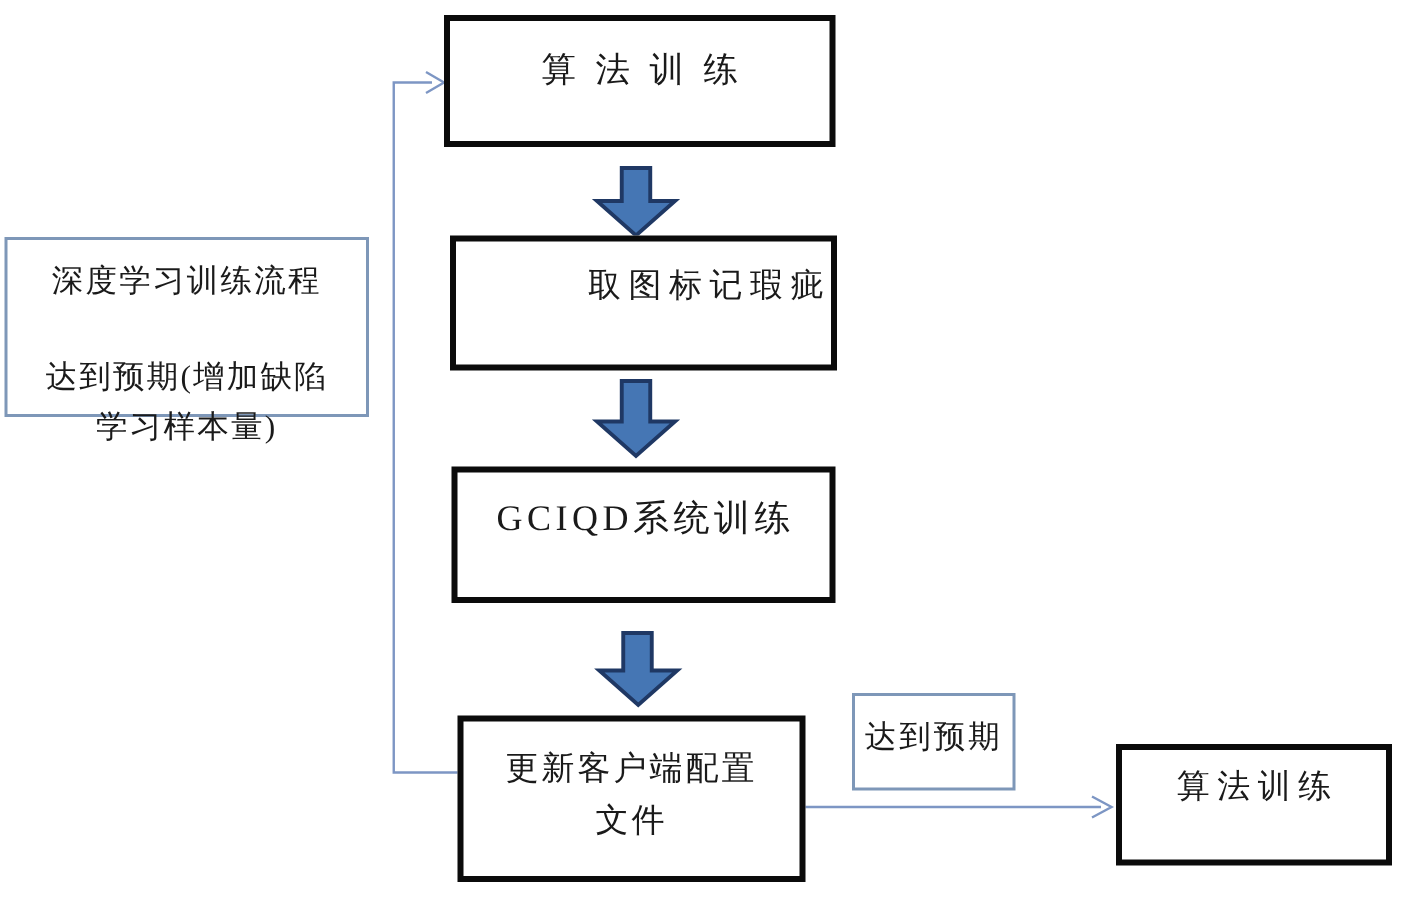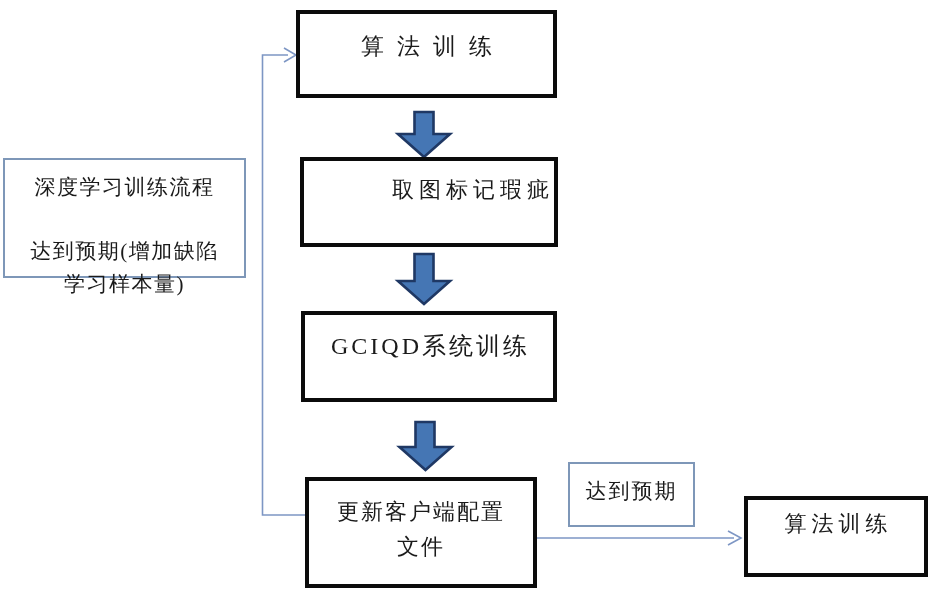--- a/index.html
+++ b/index.html
@@ -59,21 +59,21 @@
   .node-update {
     left: 305px; top: 477px; width: 232px; height: 111px;
     padding-top: 13px; font-size: 22px; letter-spacing: 2px; line-height: 35px;
   }
   .node-note {
     left: 3px; top: 158px; width: 243px; height: 120px;
     padding-top: 11px; font-size: 21px; letter-spacing: 1.5px; line-height: 33px;
   }
   .node-note .note-line2 { margin-top: 31px; }
   .node-expect {
-    left: 568px; top: 462px; width: 127px; height: 65px;
+    left: 568px; top: 462px; width: 109px; height: 65px;
     padding-top: 13px; font-size: 21px; letter-spacing: 2px;
   }
   .node-done {
     left: 744px; top: 496px; width: 184px; height: 81px;
     padding-top: 9px; font-size: 22px; letter-spacing: 5px; text-indent: 5px;
   }
 </style>
 </head>
 <body>
 

